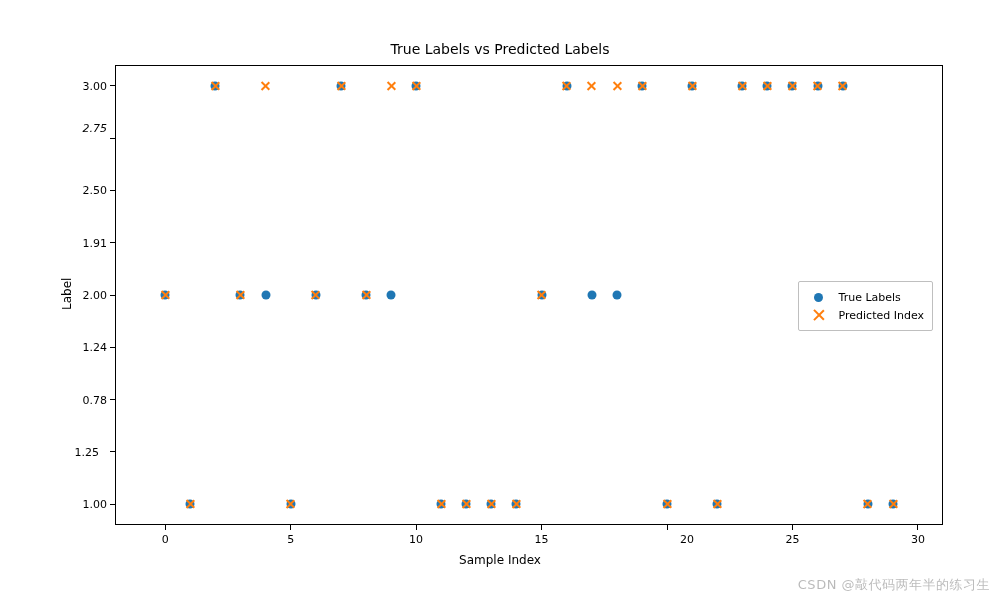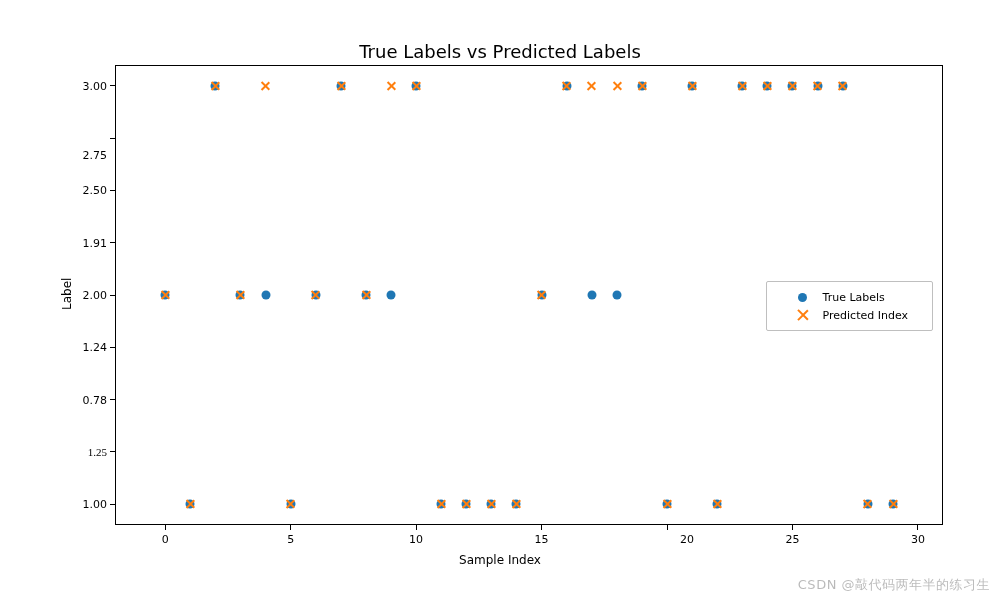--- a/index.html
+++ b/index.html
@@ -17,21 +17,21 @@
     }
     .plot-area {
       position: absolute;
       border: 1px solid #000;
       background: #fff;
     }
     .title {
       position: absolute;
       width: 100%;
       text-align: center;
-      font-size: 18px;
+      font-size: 14px;
       color: #000;
     }
     .xlabel {
       position: absolute;
       width: 100%;
       text-align: center;
       font-size: 12px;
       color: #000;
     }
     .ylabel {
@@ -88,21 +88,21 @@
       width: 1.6px;
       height: 100%;
       margin-left: -0.8px;
     }
     .marker-x::before { transform: rotate(45deg); }
     .marker-x::after  { transform: rotate(-45deg); }
     .legend {
       position: absolute;
       border: 1px solid #bfbfbf;
       background: #fff;
-      padding: 6px 24px;
+      padding: 6px 8px;
       font-size: 11px;
       border-radius: 2px;
     }
     .legend-row {
       display: flex;
       align-items: center;
       gap: 8px;
       height: 18px;
     }
     .legend-swatch {
@@ -163,33 +163,33 @@
 <div class="tick-label-x" style="left: 541.545px; top: 533px;">15</div>
 <div class="tick-mark-x" style="left: 666.5px; top: 525px;"></div>
 <div class="tick-label-x" style="left: 687px; top: 533px;">20</div>
 <div class="tick-mark-x" style="left: 791.955px; top: 525px;"></div>
 <div class="tick-label-x" style="left: 792.455px; top: 533px;">25</div>
 <div class="tick-mark-x" style="left: 917.409px; top: 525px;"></div>
 <div class="tick-label-x" style="left: 917.909px; top: 533px;">30</div>
 <div class="tick-mark-y" style="left: 110px; top: 503.591px;"></div>
 <div class="tick-label-y" style="left: 75px; width: 32px; top: 504.091px;">1.00</div>
 <div class="tick-mark-y" style="left: 110px; top: 451.318px;"></div>
-<div class="tick-label-y" style="left: 75px; width: 32px; top: 451.818px; font-family: Liberation Serif, serif;">1.25</div>
+<div class="tick-label-y" style="left: 67px; width: 32px; top: 451.818px;">1.25</div>
 <div class="tick-mark-y" style="left: 110px; top: 399.045px;"></div>
 <div class="tick-label-y" style="left: 75px; width: 32px; top: 399.545px;">0.78</div>
 <div class="tick-mark-y" style="left: 110px; top: 346.773px;"></div>
 <div class="tick-label-y" style="left: 75px; width: 32px; top: 347.273px;">1.24</div>
 <div class="tick-mark-y" style="left: 110px; top: 294.5px;"></div>
 <div class="tick-label-y" style="left: 75px; width: 32px; top: 295px;">2.00</div>
 <div class="tick-mark-y" style="left: 110px; top: 242.227px;"></div>
 <div class="tick-label-y" style="left: 75px; width: 32px; top: 242.727px;">1.91</div>
 <div class="tick-mark-y" style="left: 110px; top: 189.955px;"></div>
 <div class="tick-label-y" style="left: 75px; width: 32px; top: 190.455px;">2.50</div>
 <div class="tick-mark-y" style="left: 110px; top: 137.682px;"></div>
-<div class="tick-label-y" style="left: 75px; width: 32px; top: 155px;">2.75</div>
+<div class="tick-label-y" style="left: 75px; width: 32px; top: 128px; font-style: italic;">2.75</div>
 <div class="tick-mark-y" style="left: 110px; top: 85.4091px;"></div>
 <div class="tick-label-y" style="left: 75px; width: 32px; top: 85.9091px;">3.00</div>
 <div class="marker-circle" style="left: 165.182px; top: 295px; background: rgb(31, 119, 180);"></div>
 <div class="marker-circle" style="left: 190.273px; top: 504.091px; background: rgb(31, 119, 180);"></div>
 <div class="marker-circle" style="left: 215.364px; top: 85.9091px; background: rgb(31, 119, 180);"></div>
 <div class="marker-circle" style="left: 240.455px; top: 295px; background: rgb(31, 119, 180);"></div>
 <div class="marker-circle" style="left: 265.545px; top: 295px; background: rgb(31, 119, 180);"></div>
 <div class="marker-circle" style="left: 290.636px; top: 504.091px; background: rgb(31, 119, 180);"></div>
 <div class="marker-circle" style="left: 315.727px; top: 295px; background: rgb(31, 119, 180);"></div>
 <div class="marker-circle" style="left: 340.818px; top: 85.9091px; background: rgb(31, 119, 180);"></div>

